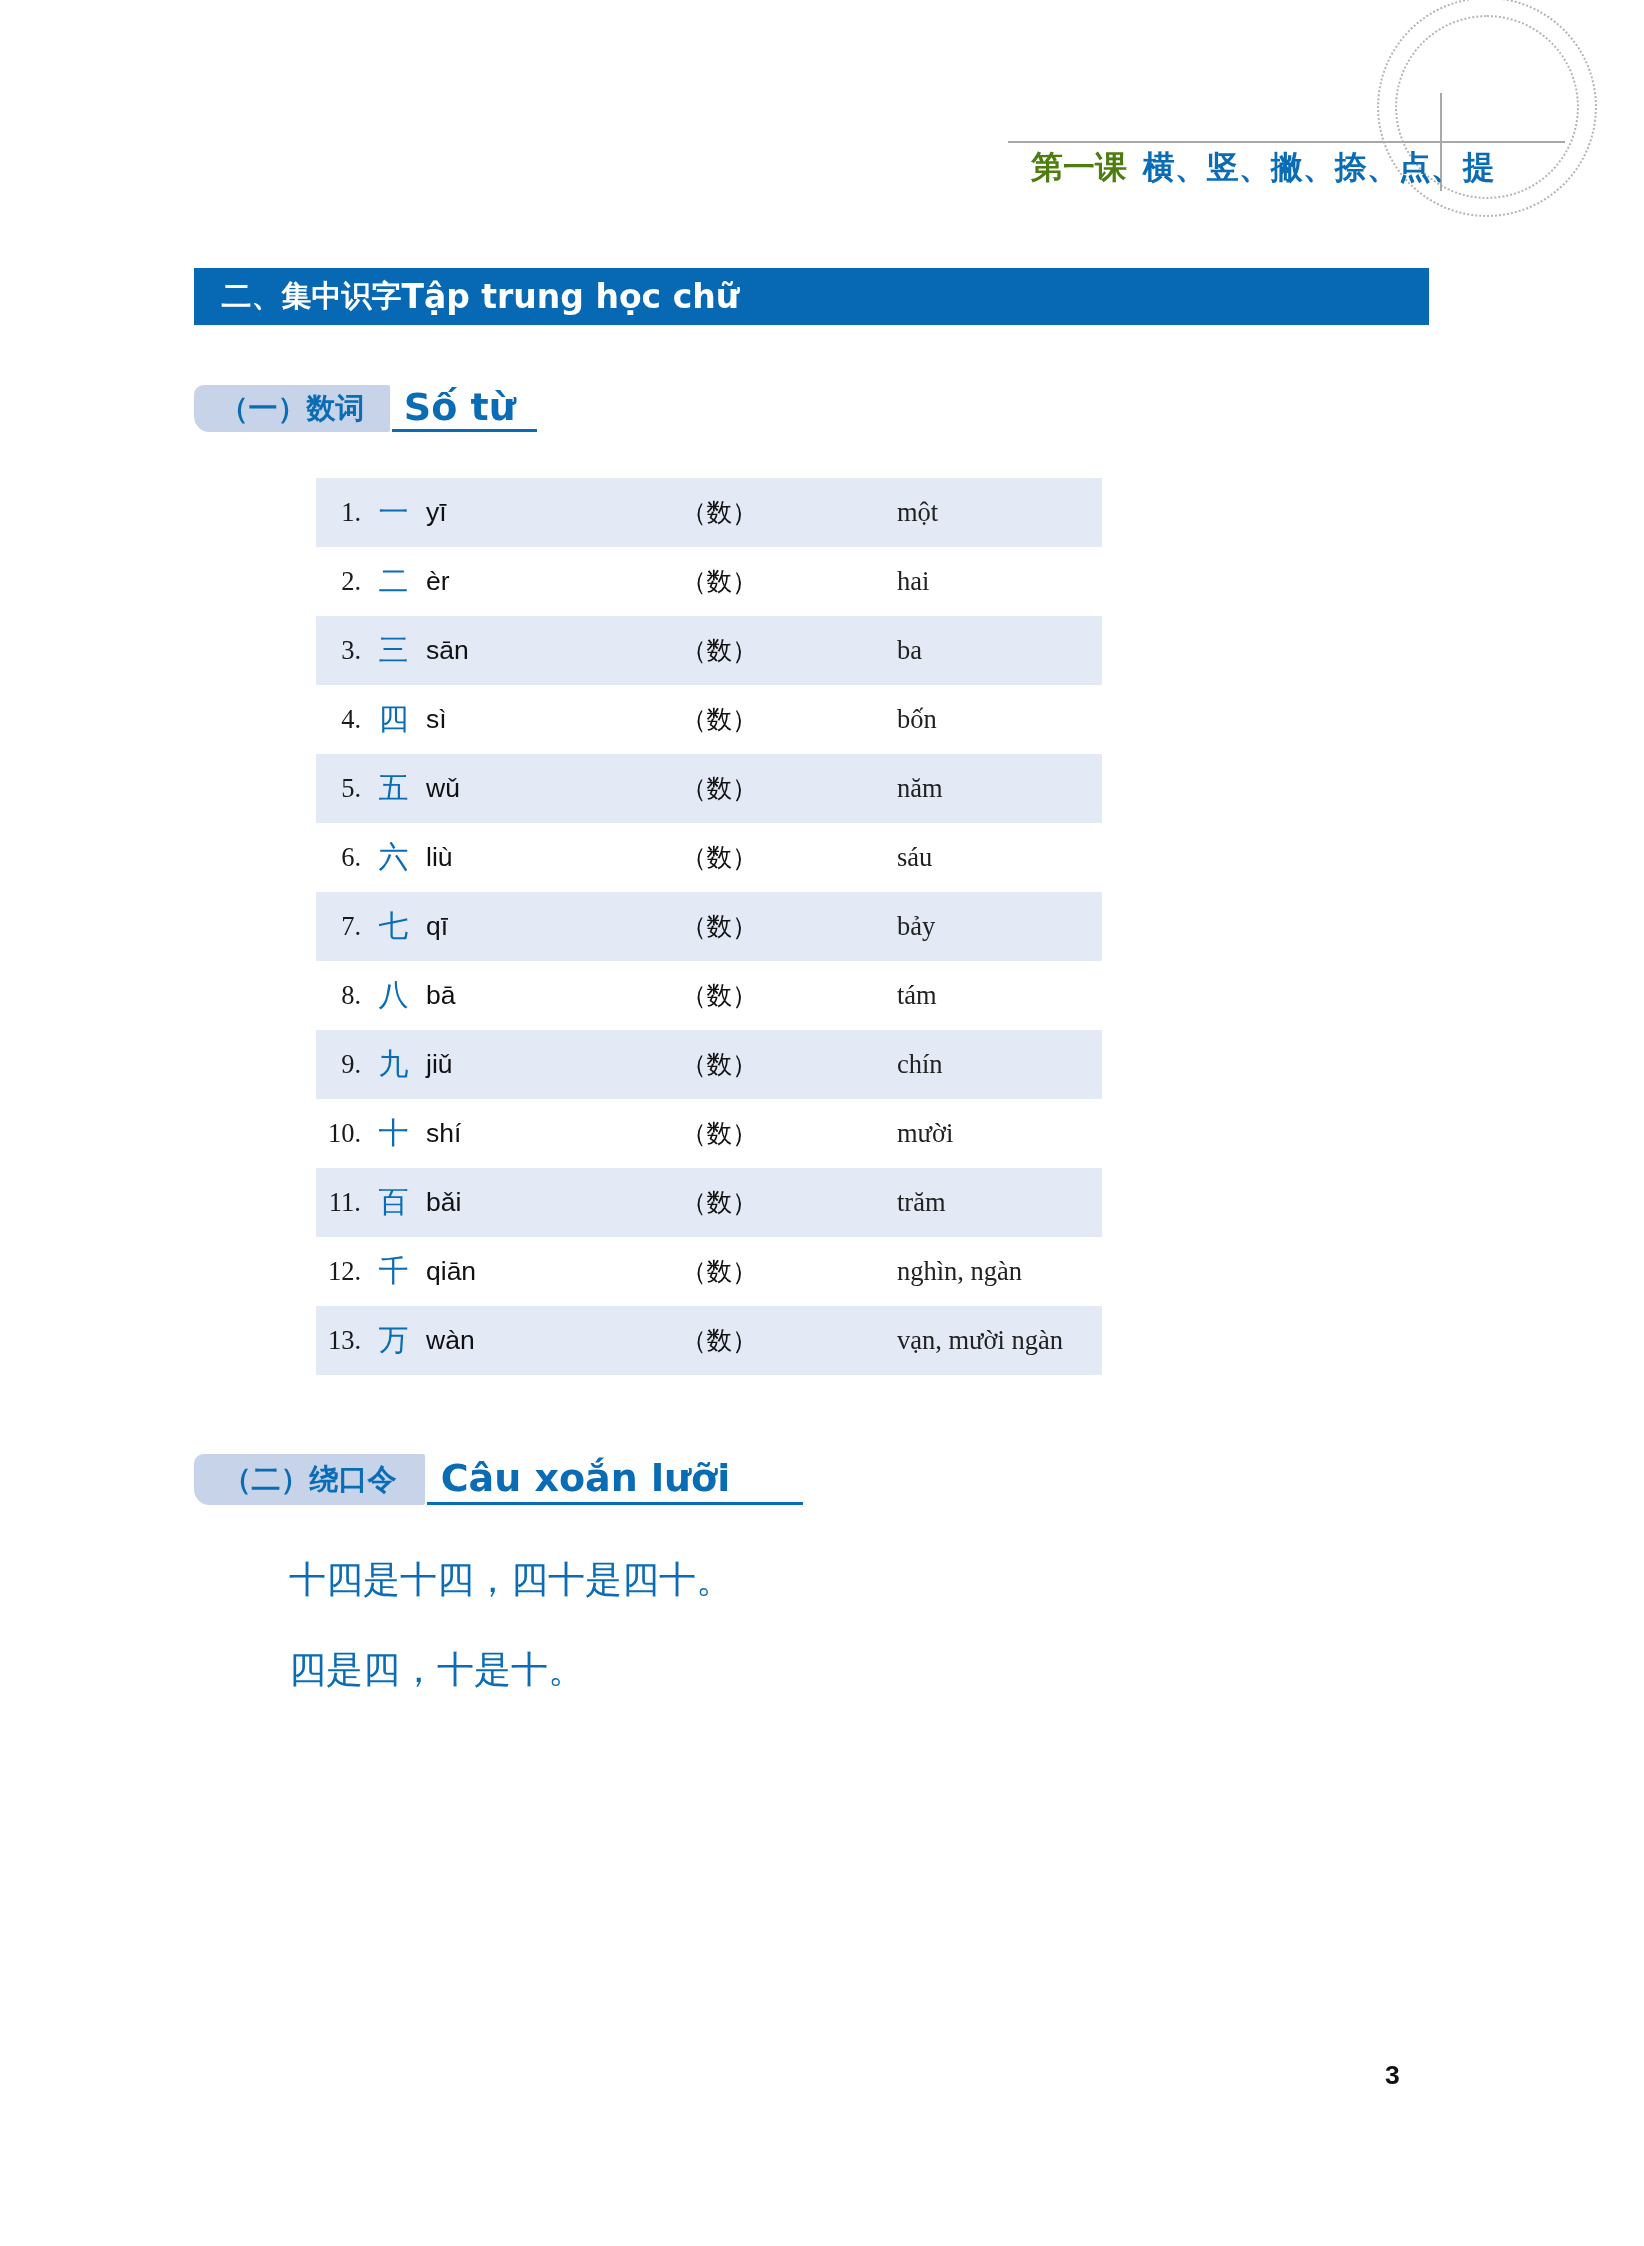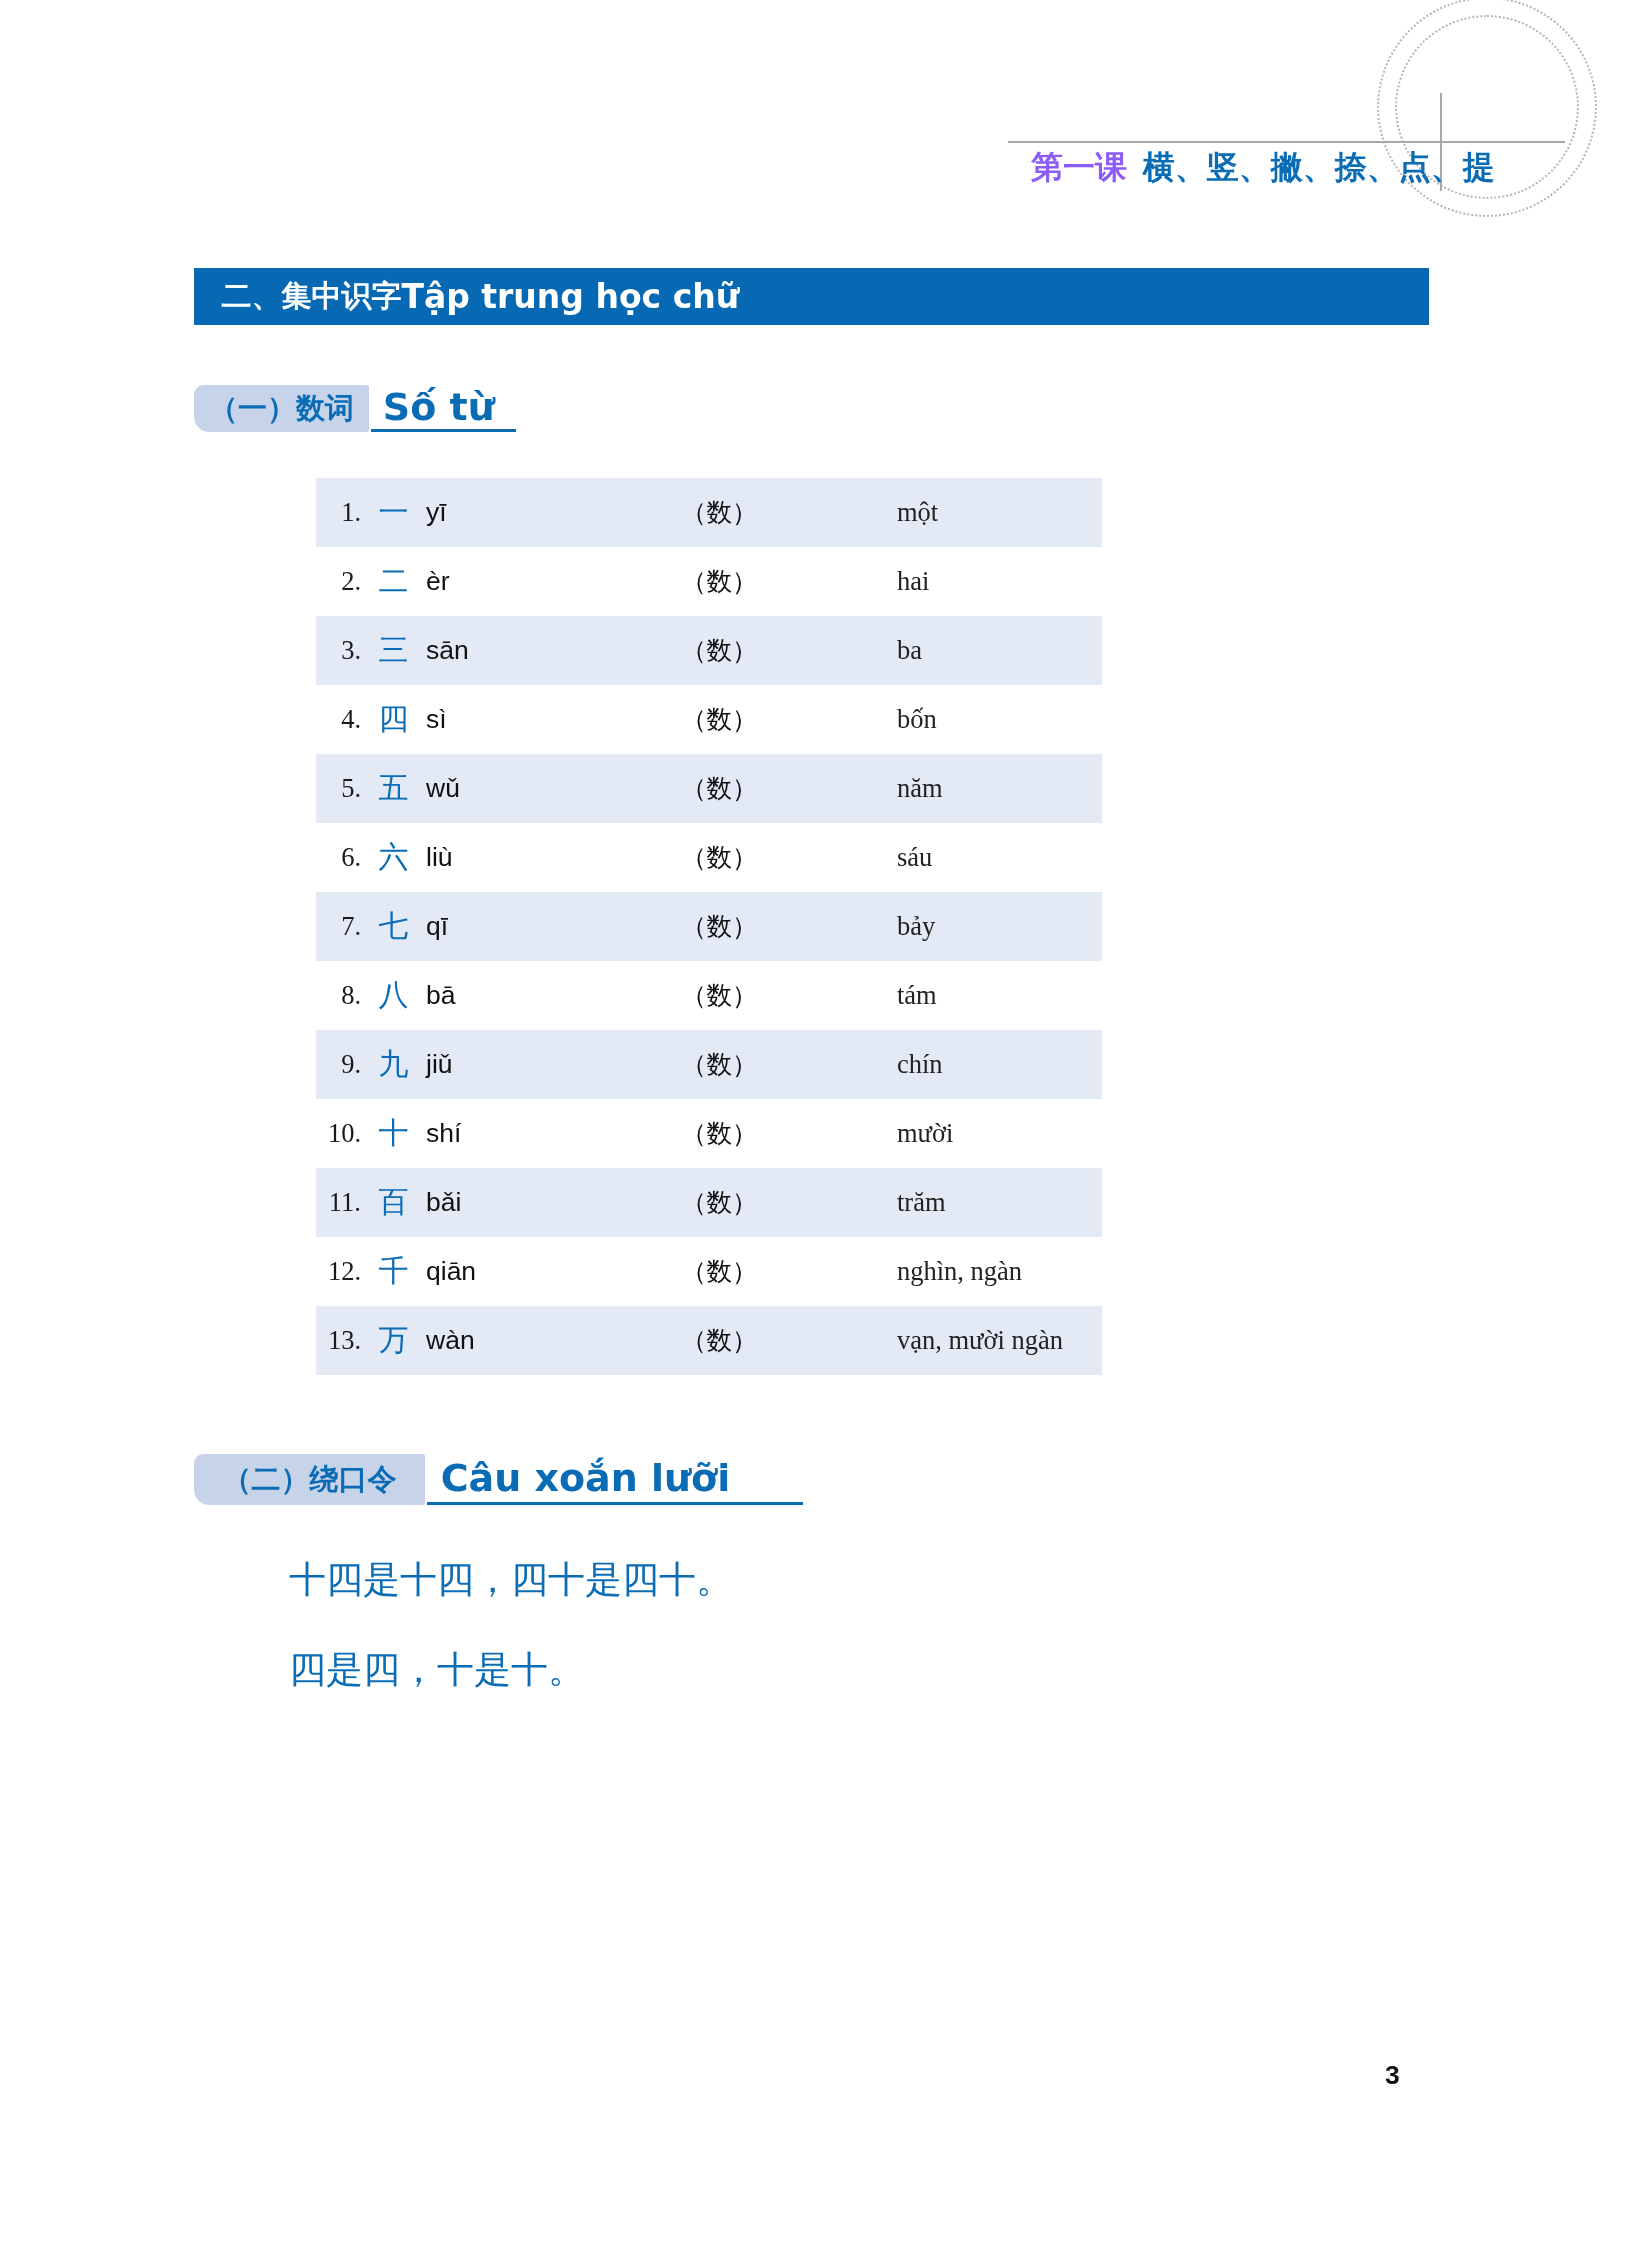--- a/index.html
+++ b/index.html
@@ -27,21 +27,21 @@
   .circle.inner{left:1395px;top:14.7px;width:184px;height:184px;border:2px dotted var(--decor);}
   .rule-h{position:absolute;left:1008px;top:141px;width:557px;height:2px;background:#a8a8a8;}
   .rule-v{position:absolute;left:1440px;top:93px;width:2px;height:98px;background:#a8a8a8;}
   
   .lesson-header{
     position:absolute;left:1031px;top:146px;
     display:flex;align-items:baseline;gap:15.7px;
     font-family:"DejaVu Sans", sans-serif;font-weight:bold;font-size:32px;
     white-space:nowrap;
   }
-  .lesson-label{color:#8b5cf6;}
+  .lesson-label{color:#4d7c0f;}
   .lesson-title{color:var(--accent);}
   
   .banner{
     position:absolute;left:194px;top:268px;width:1235px;height:57px;
     background:var(--banner);
     display:flex;align-items:center;
     padding-left:27.4px;
     font-family:"DejaVu Sans", sans-serif;font-weight:bold;
     color:#fff;white-space:nowrap;
   }
@@ -58,21 +58,21 @@
     padding:0 21.6px;
   }
   .section-header .vi-tag{
     display:flex;align-items:center;
     margin-left:2px;
     border-bottom:3.9px solid var(--accent);
     font-family:"DejaVu Sans", sans-serif;font-weight:bold;font-size:38px;
     color:var(--accent);white-space:nowrap;
   }
   .section-header.one{top:385px;height:47px;}
-  .section-header.one .tag{width:175px;padding:0;}
+  .section-header.one .tag{width:196px;padding:0;}
   .section-header.one .vi-tag{padding:0 21.6px 0 11.8px;}
   .section-header.two{top:1454px;height:51px;}
   .section-header.two .tag{width:231px;padding:15px;}
   .section-header.two .vi-tag{padding:0 73px 0 13.7px;}
   
   .number-table{position:absolute;left:316px;top:478px;width:786px;}
   .n-row{
     height:69px;
     display:grid;
     grid-template-columns:45px 65px 255px 216px 1fr;

